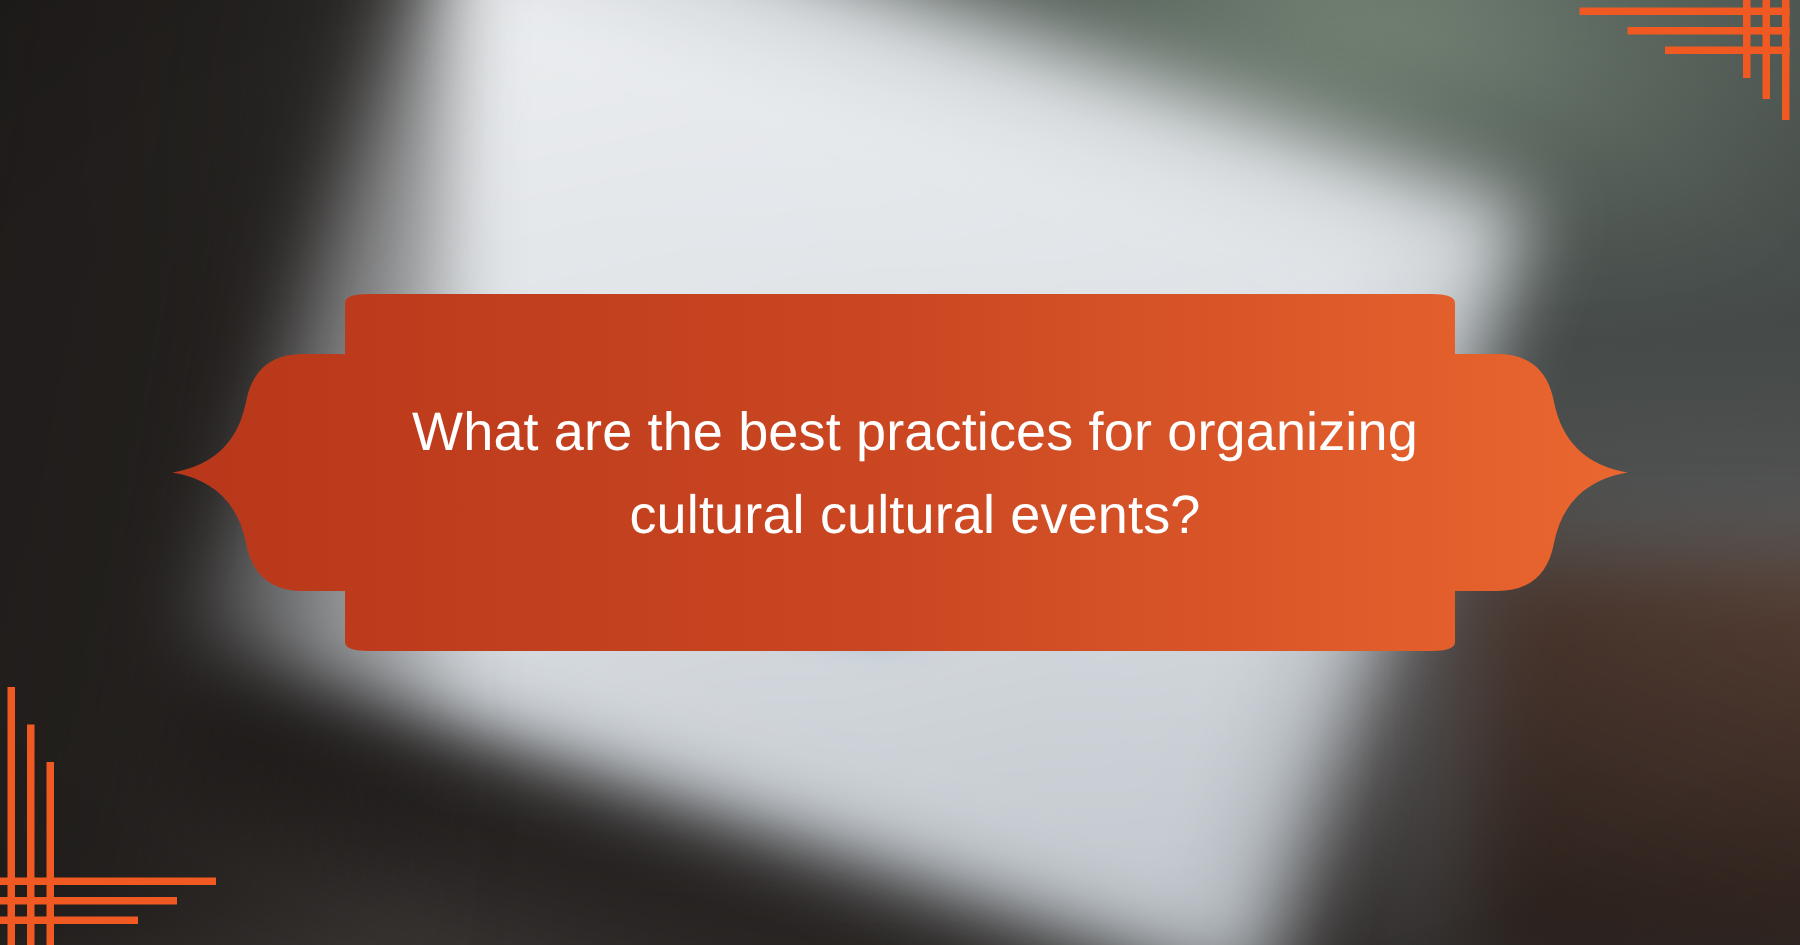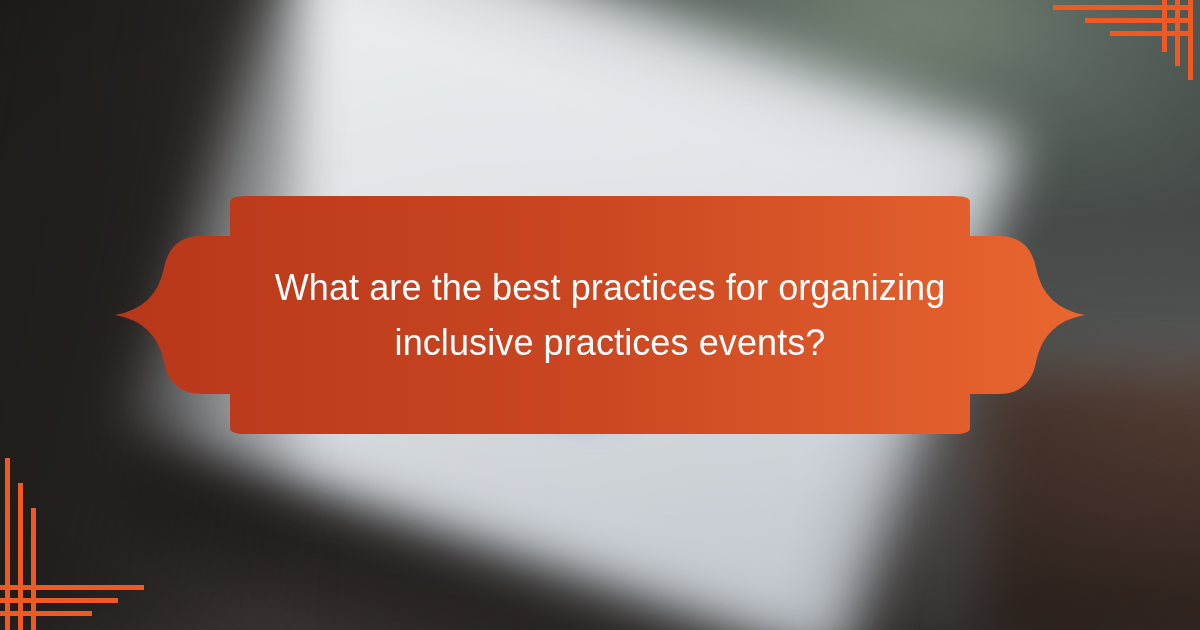--- a/index.html
+++ b/index.html
@@ -192,17 +192,17 @@
         L 102,198
         Q 70,198 64,166
         Q 56,126 15,119
         Q 56,112 64,72
         Q 70,40 102,40
         Z"></path>
     </svg>
 
     <div class="banner-text">
       <span class="ln">What are the best practices for organizing</span>
-      <span class="ln">inclusive practices events?</span>
+      <span class="ln">cultural cultural events?</span>
     </div>
   </div>
 
 </div>
 
 </body></html>

